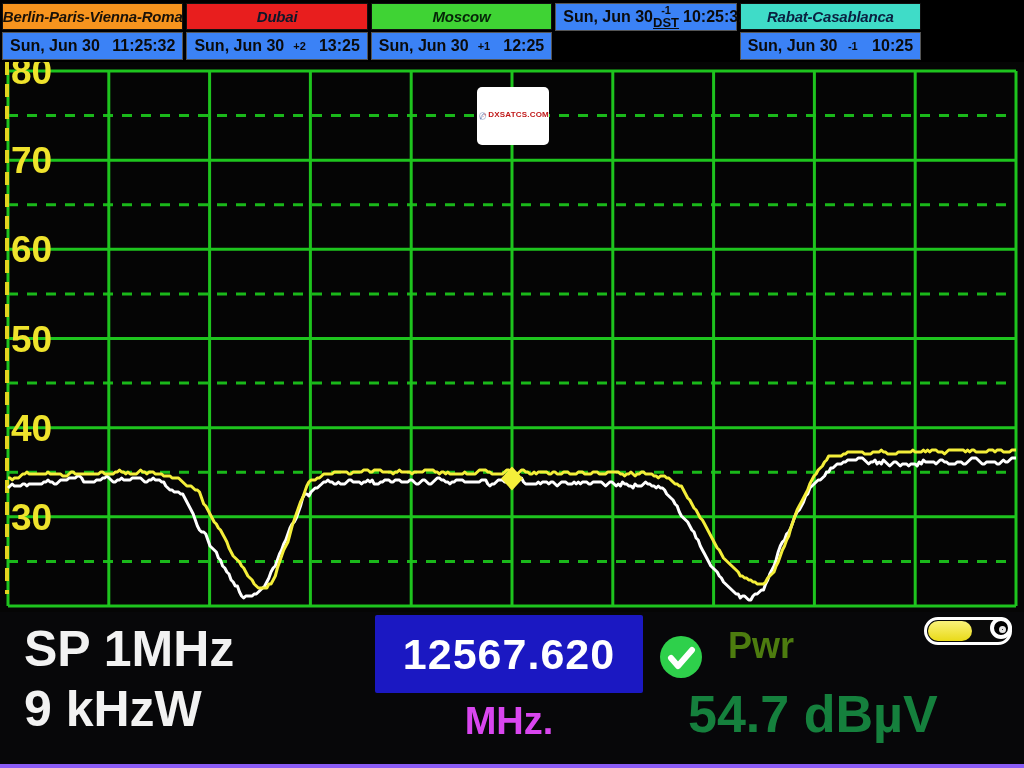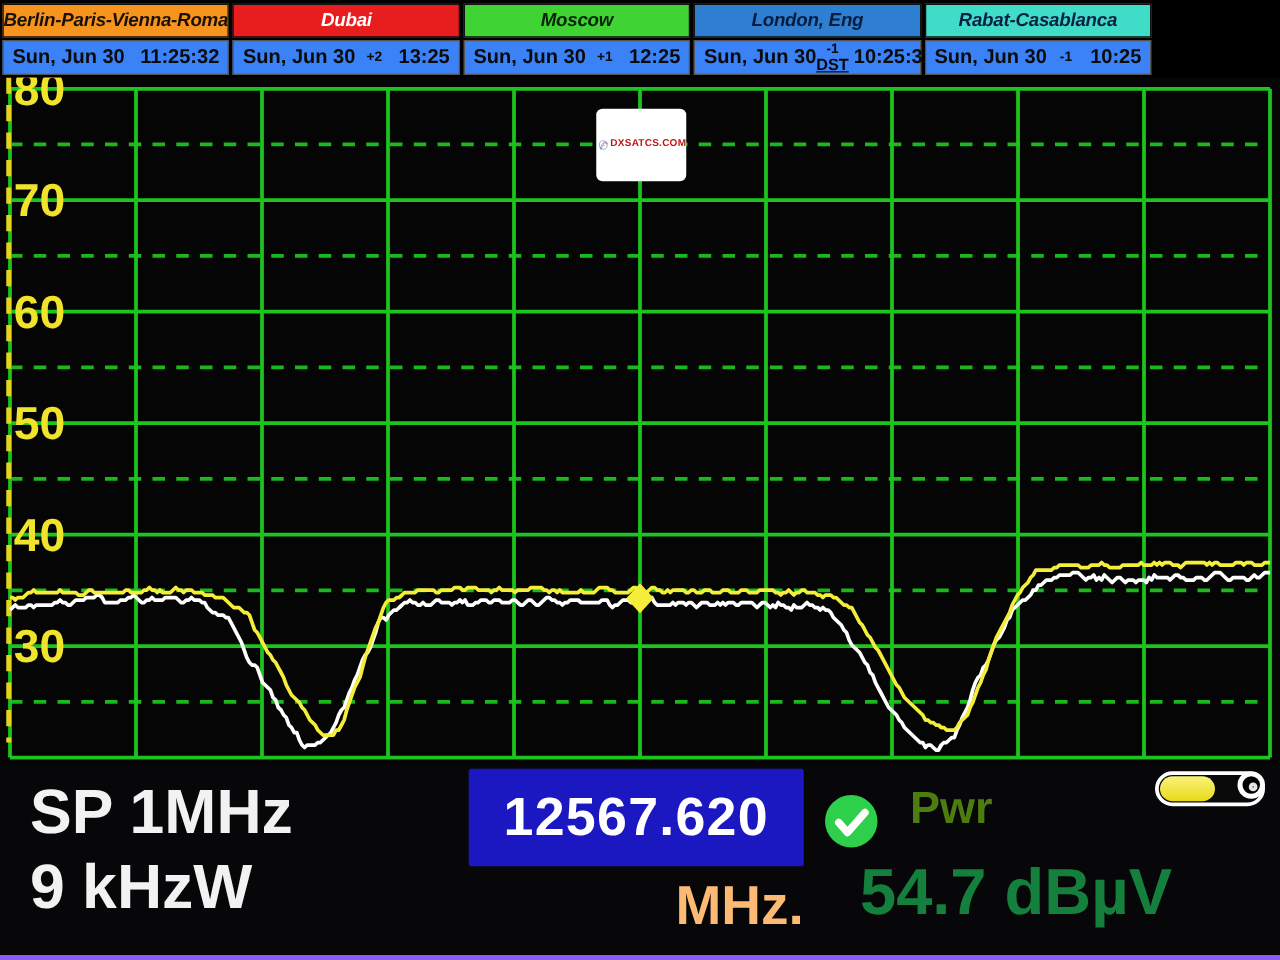--- a/index.html
+++ b/index.html
@@ -31,22 +31,22 @@
   .logo-text{font-size:8px;font-weight:bold;color:#c01818;line-height:1;margin-top:-3px;letter-spacing:.2px;}
 
   
   .bottombar{position:absolute;top:612px;left:0;width:1024px;height:156px;background:#070709;
              border-bottom:4px solid #8b5cf6;}
   .sp-label,.rbw-label{position:absolute;left:24px;color:#f2f2f2;font-weight:bold;font-size:50px;line-height:1;}
   .sp-label{top:12px;} .rbw-label{top:72px;}
   .freq-box{position:absolute;left:375px;top:3px;width:268px;height:78px;background:#1b18c2;
             display:flex;align-items:center;justify-content:center;border-radius:2px;}
   .freq-value{color:#fff;font-weight:bold;font-size:43px;letter-spacing:1px;}
-  .freq-unit{position:absolute;left:375px;top:88px;width:268px;text-align:right;
-             color:#fdba74;font-weight:bold;font-size:44px;}
+  .freq-unit{position:absolute;left:375px;top:88px;width:268px;text-align:center;
+             color:#d946ef;font-weight:bold;font-size:38px;}
   .check{position:absolute;left:659px;top:23px;width:44px;height:44px;}
   .pwr-label{position:absolute;left:728px;top:16px;color:#4d7c0f;font-weight:bold;font-size:36px;line-height:1;}
   .pwr-value{position:absolute;left:688px;top:76px;color:#15803d;font-weight:bold;font-size:52px;line-height:1;white-space:nowrap;}
   .toggle{position:absolute;left:924px;top:5px;width:88px;height:28px;border:3px solid #fff;
           border-radius:16px;background:#0a0a0a;}
   .toggle .knob{position:absolute;left:1px;top:1px;width:44px;height:20px;border-radius:11px;
                 background:linear-gradient(#faf27a,#e9da18);}
   .toggle .ring-outer{position:absolute;right:-3px;top:-3px;width:22px;height:22px;
                       border:4px solid #fff;border-radius:50%;background:#000;}
   .toggle .ring-inner{position:absolute;right:3px;top:6px;width:7px;height:7px;
@@ -63,21 +63,21 @@
       <div class="time-cell">
         <span class="date">Sun, Jun 30</span>
         <span class="offset">
             <span></span>
             <span class="sub"></span>
           </span>
         <span class="time">11:25:32</span>
       </div>
     </div>
     <div class="clock">
-      <div class="city-tab" style="background: rgb(232, 30, 30); color: #ffffff;">Dubai</div>
+      <div class="city-tab" style="background: rgb(232, 30, 30); color: #0f172a;">Dubai</div>
       <div class="time-cell">
         <span class="date">Sun, Jun 30</span>
         <span class="offset">
             <span>+2</span>
             <span class="sub"></span>
           </span>
         <span class="time">13:25</span>
       </div>
     </div>
     <div class="clock">
@@ -85,21 +85,20 @@
       <div class="time-cell">
         <span class="date">Sun, Jun 30</span>
         <span class="offset">
             <span>+1</span>
             <span class="sub"></span>
           </span>
         <span class="time">12:25</span>
       </div>
     </div>
     <div class="clock">
-      <div class="city-tab" style="background: rgb(46, 127, 210); color: rgb(10, 28, 60);">London, Eng</div>
       <div class="time-cell">
         <span class="date">Sun, Jun 30</span>
         <span class="offset">
             <span>-1</span>
             <span class="sub">DST</span>
           </span>
         <span class="time">10:25:32</span>
       </div>
     </div>
     <div class="clock">

